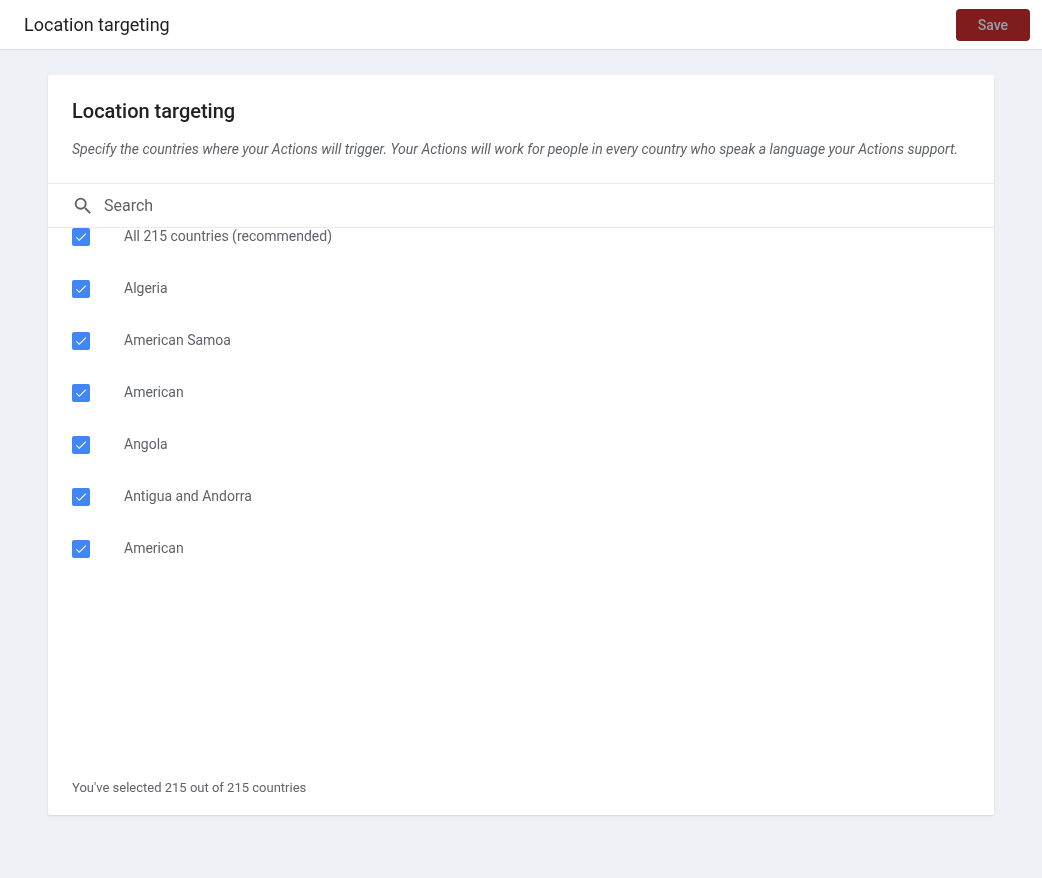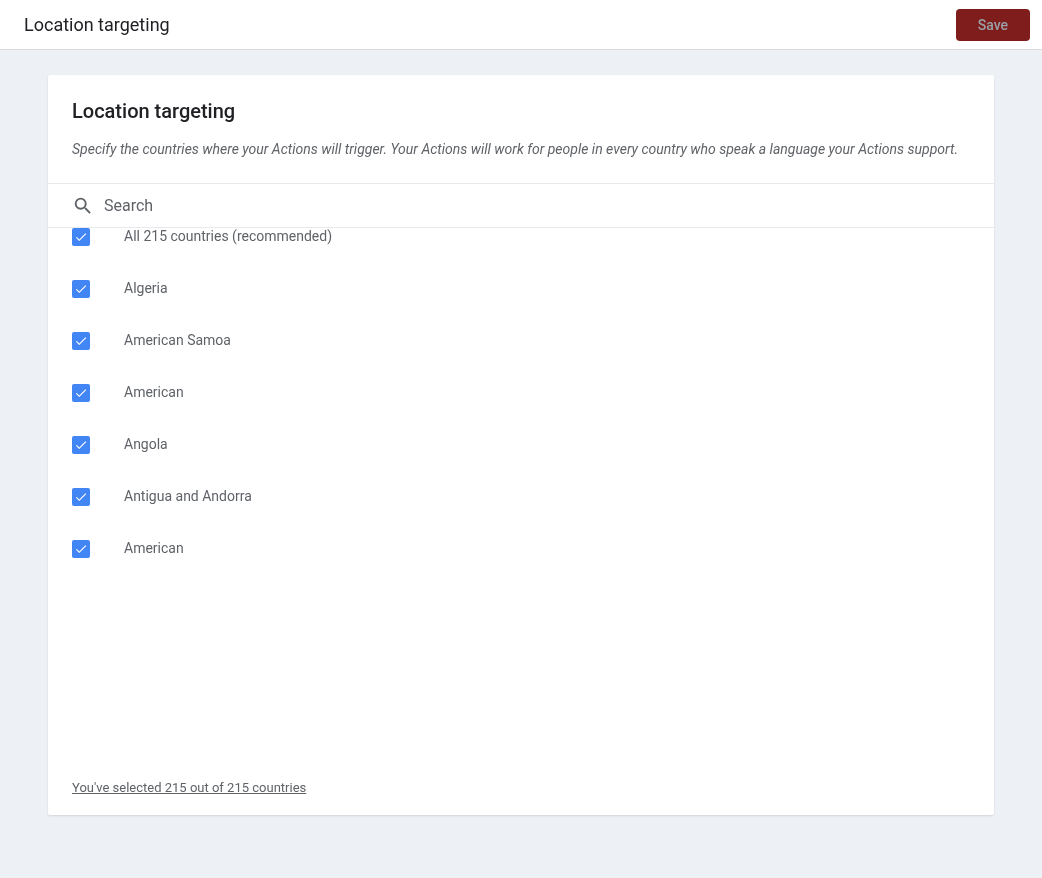--- a/index.html
+++ b/index.html
@@ -115,21 +115,20 @@
       fill: #fff;
     }
     .item-label {
       font-size: 14px;
       color: #5f6368;
     }
     .card-footer {
       padding: 20px 24px;
       font-size: 13px;
       color: #5f6368;
-      text-decoration: underline;
     }
     
     .list-container::-webkit-scrollbar {
       width: 16px;
     }
     .list-container::-webkit-scrollbar-track {
       background: #f1f1f1;
     }
     .list-container::-webkit-scrollbar-thumb {
       background: #c1c1c1;

